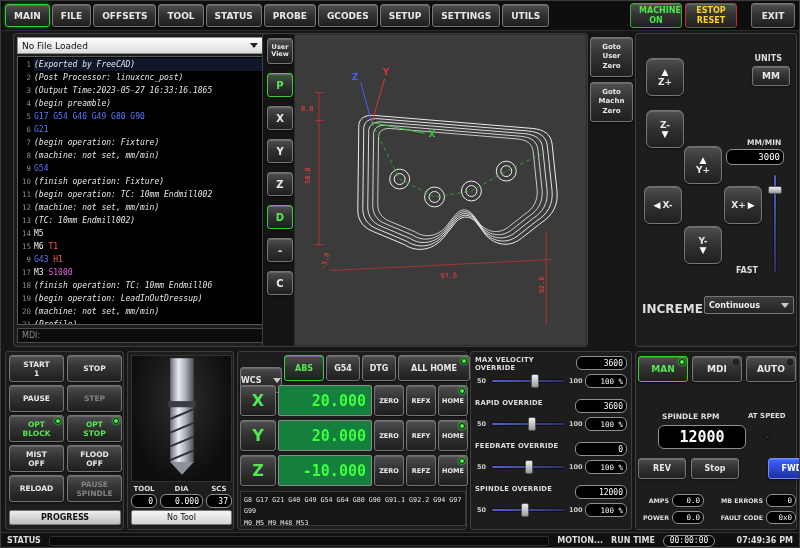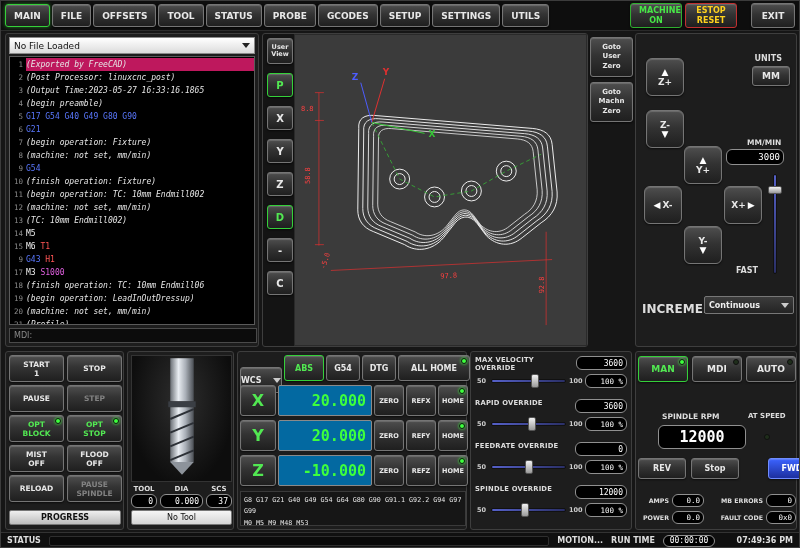--- a/index.html
+++ b/index.html
@@ -26,28 +26,28 @@
   .menubar{position:absolute;left:0;top:0;width:798px;height:30px;background:#0e0e0e;display:flex;align-items:center;padding:0 4px;border-bottom:1px solid #2c2c2c;}
   .tabs{display:flex;gap:2px;}
   .mbtn{height:23px;font-size:9px;padding:0 8px;}
   .mbtn.active{border:1px solid #35d03a;box-shadow:inset 0 1px 1px rgba(255,255,255,.18),0 0 4px rgba(60,220,60,.5);}
   .mspacer{flex:1;}
   .machine-on{width:52px;height:25px;font-size:8px;line-height:1.15;color:#47e847;border-color:#2fae2f;margin-right:3px;}
   .estop{width:52px;height:25px;font-size:8px;line-height:1.15;color:#ffd21e;border-color:#c03030;margin-right:14px;}
   .exit{width:44px;height:25px;font-size:9px;}
 
   
-  .gcode-panel{left:4px;top:32px;width:254px;height:314px;}
+  .gcode-panel{left:12px;top:32px;width:254px;height:314px;}
   .file-select{position:absolute;left:3px;top:3px;right:3px;height:17px;background:linear-gradient(#fff,#dcdcdc);color:#111;font-size:9px;display:flex;align-items:center;padding:0 4px;border:1px solid #8a8a8a;}
   .fs-caret{margin-left:auto;width:0;height:0;border-left:4px solid transparent;border-right:4px solid transparent;border-top:5px solid #222;}
   .code-area{position:absolute;left:3px;top:22px;right:3px;bottom:21px;background:#000;border:1px solid #5a5a5a;overflow:hidden;font-family:"DejaVu Sans Mono",monospace;font-size:8px;padding-top:1px;}
   .gline{display:flex;height:13px;line-height:13px;align-items:center;}
   .gnum{width:16px;text-align:right;color:#8a8a8a;padding-right:3px;flex:none;font-size:7.5px;}
   .gtxt{flex:1;white-space:nowrap;overflow:hidden;}
-  .gline.sel .gtxt{background:#be185d;}
+  .gline.sel .gtxt{background:#0f172a;}
   .seg.comment{color:#e6e6e6;font-style:italic;}
   .seg.gcode{color:#5a78ff;}
   .seg.mcode{color:#f2f2f2;}
   .seg.tcode{color:#ff5555;}
   .seg.hcode{color:#ff5555;}
   .seg.scode{color:#e060e0;}
   .mdi-input{position:absolute;left:3px;bottom:3px;width:248px;height:15px;background:#0c0c0c;border:1px solid #4a4a4a;color:#999;font-size:8px;padding:0 4px;font-family:"DejaVu Sans",sans-serif;}
   .mdi-input::placeholder{color:#8a8a8a;}
 
   
@@ -114,21 +114,21 @@
   .drotop{height:26px;font-size:8px;display:flex;align-items:center;justify-content:center;gap:3px;}
   .drotop.green{color:#52e852;border-color:#35d03a;}
   button[data-name="wcs-button"]{width:42px;margin-top:12px;}
   button[data-name="abs-button"]{width:40px;}
   button[data-name="g54-button"]{width:34px;}
   button[data-name="dtg-button"]{width:34px;}
   button[data-name="all-home-button"]{width:72px;}
   #dro-axes{position:absolute;left:2px;top:33px;display:flex;flex-direction:column;gap:4px;}
   .axisrow{display:flex;gap:2px;height:31px;}
   .axletter{width:36px;font-size:16px;color:#52e852;}
-  .axval{width:94px;background:#0369a1;border:1px solid #8a8a8a;color:#3dff3d;font-family:"DejaVu Sans Mono",monospace;font-size:15px;font-weight:bold;display:flex;align-items:center;justify-content:flex-end;padding:0 5px;border-radius:2px;}
+  .axval{width:94px;background:#15803d;border:1px solid #8a8a8a;color:#3dff3d;font-family:"DejaVu Sans Mono",monospace;font-size:15px;font-weight:bold;display:flex;align-items:center;justify-content:flex-end;padding:0 5px;border-radius:2px;}
   .axsmall{width:30px;font-size:6.5px;}
   .modal-box{position:absolute;left:2px;bottom:3px;width:226px;height:35px;background:#161616;border:1px solid #3a3a3a;color:#e8e8e8;font-family:"DejaVu Sans Mono",monospace;font-size:6.7px;padding:3px;line-height:1.7;}
 
   
   .ovr-panel{left:469px;top:350px;width:162px;height:179px;}
   #override-groups{position:absolute;inset:4px;display:flex;flex-direction:column;gap:7px;}
   .ovr{height:36px;}
   .ovr-r1{display:flex;align-items:flex-start;height:15px;}
   .ovr-label{font-size:6.8px;font-weight:bold;letter-spacing:.2px;}
   .ovr-val{margin-left:auto;width:52px;height:14px;font-size:8px;justify-content:flex-end;}

